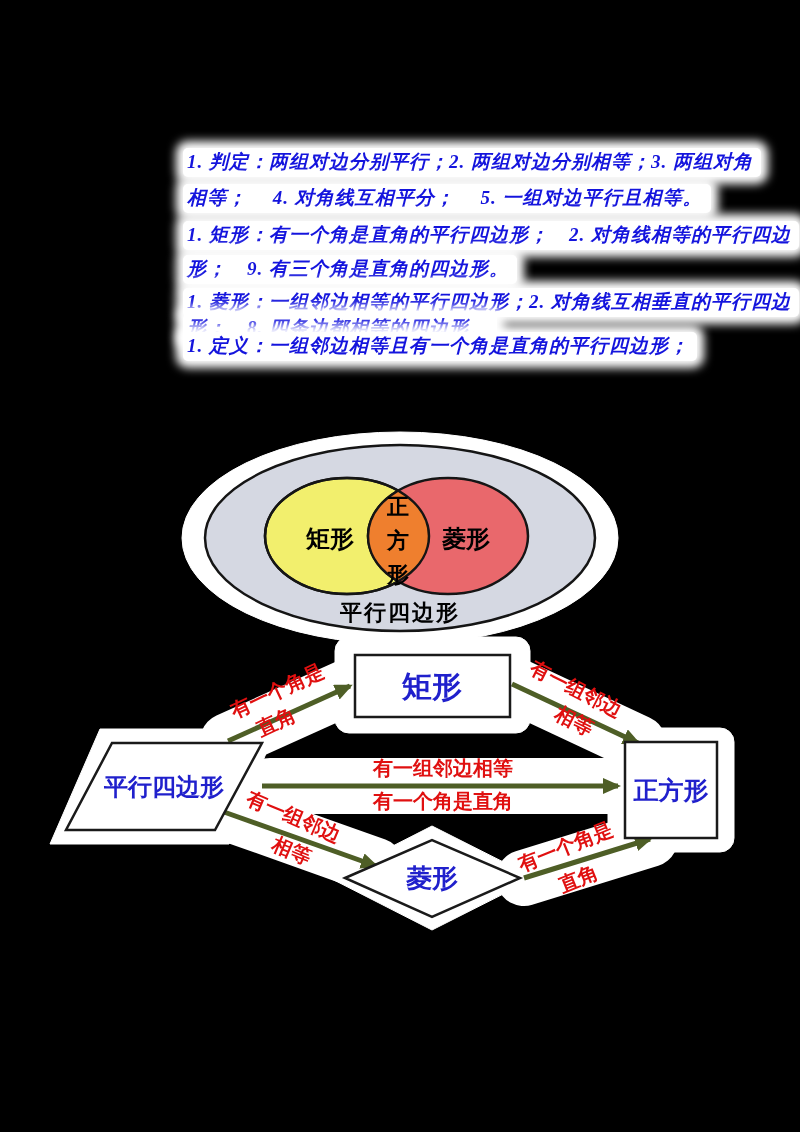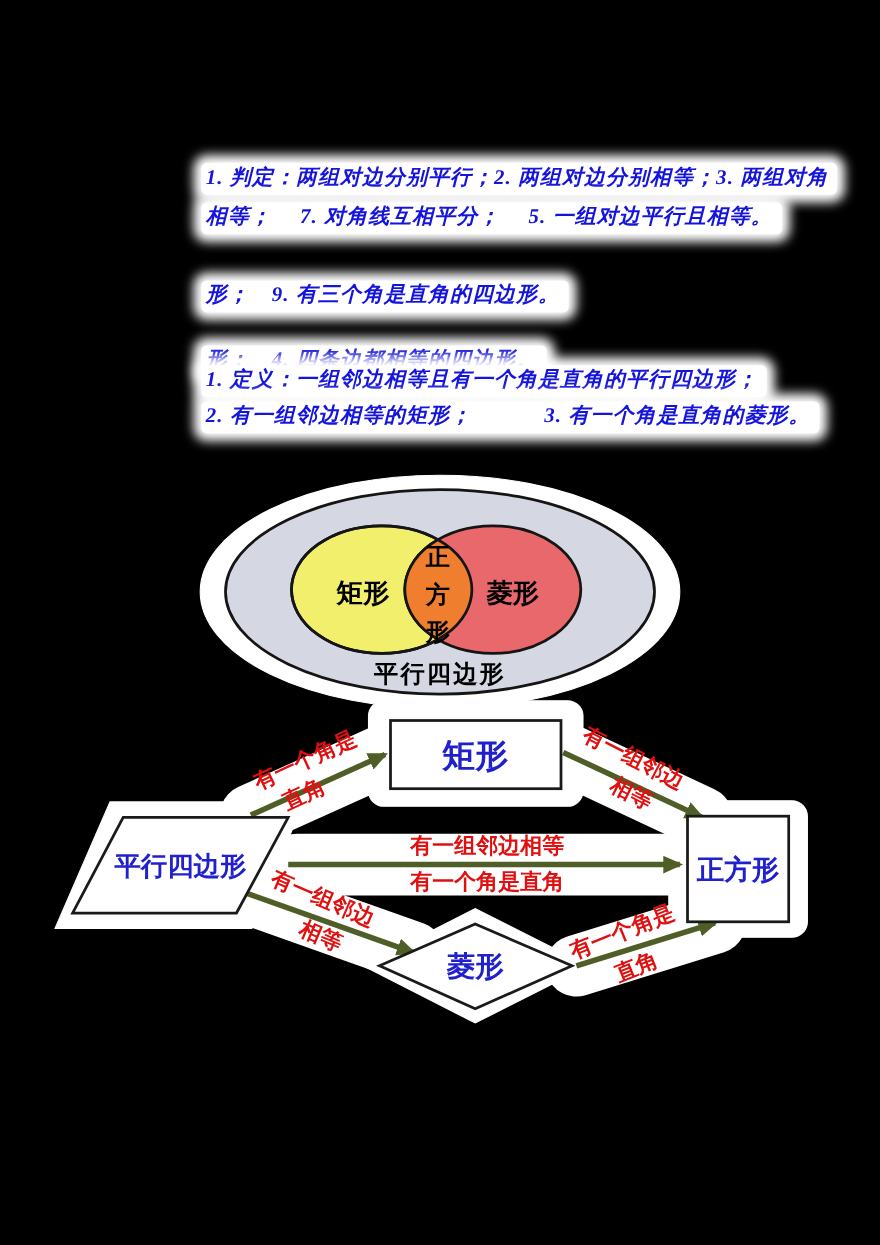--- a/index.html
+++ b/index.html
@@ -37,25 +37,26 @@
   .halo{stroke:#ffffff;fill:#ffffff;}
   .arrow{stroke:#4e5e26;stroke-width:5;fill:none;}
   .arrow-halo{stroke:#ffffff;stroke-width:56;fill:none;stroke-linecap:round;}
 </style>
 </head>
 <body>
 
 <div id="page">
 
   <div class="note-line" style="top:148px">1. 判定：两组对边分别平行；2. 两组对边分别相等；3. 两组对角</div>
-  <div class="note-line" style="top:184px">相等；　 7. 对角线互相平分；　 5. 一组对边平行且相等。</div>
+  <div class="note-line" style="top:184px">相等；　 4. 对角线互相平分；　 5. 一组对边平行且相等。</div>
+  <div class="note-line" style="top:221px">1. 矩形：有一个角是直角的平行四边形；　2. 对角线相等的平行四边</div>
   <div class="note-line" style="top:255px">形；　9. 有三个角是直角的四边形。</div>
-  <div class="note-line" style="top:314px">形；　4. 四条边都相等的四边形。</div>
+  <div class="note-line" style="top:288px">1. 菱形：一组邻边相等的平行四边形；2. 对角线互相垂直的平行四边</div>
+  <div class="note-line" style="top:314px">形；　8. 四条边都相等的四边形。</div>
   <div class="note-line" style="top:332px">1. 定义：一组邻边相等且有一个角是直角的平行四边形；</div>
-  <div class="note-line" style="top:365px">2. 有一组邻边相等的矩形；　　　 3. 有一个角是直角的菱形。</div>
 
   <svg class="venn-svg" width="440" height="215" viewBox="0 0 440 215">
     <defs>
       <clipPath id="clip-left-ellipse">
           <ellipse cx="167" cy="106" rx="82" ry="58"></ellipse>
         </clipPath>
     </defs>
 
     <ellipse class="halo" cx="220" cy="108" rx="218" ry="106"></ellipse>
 

